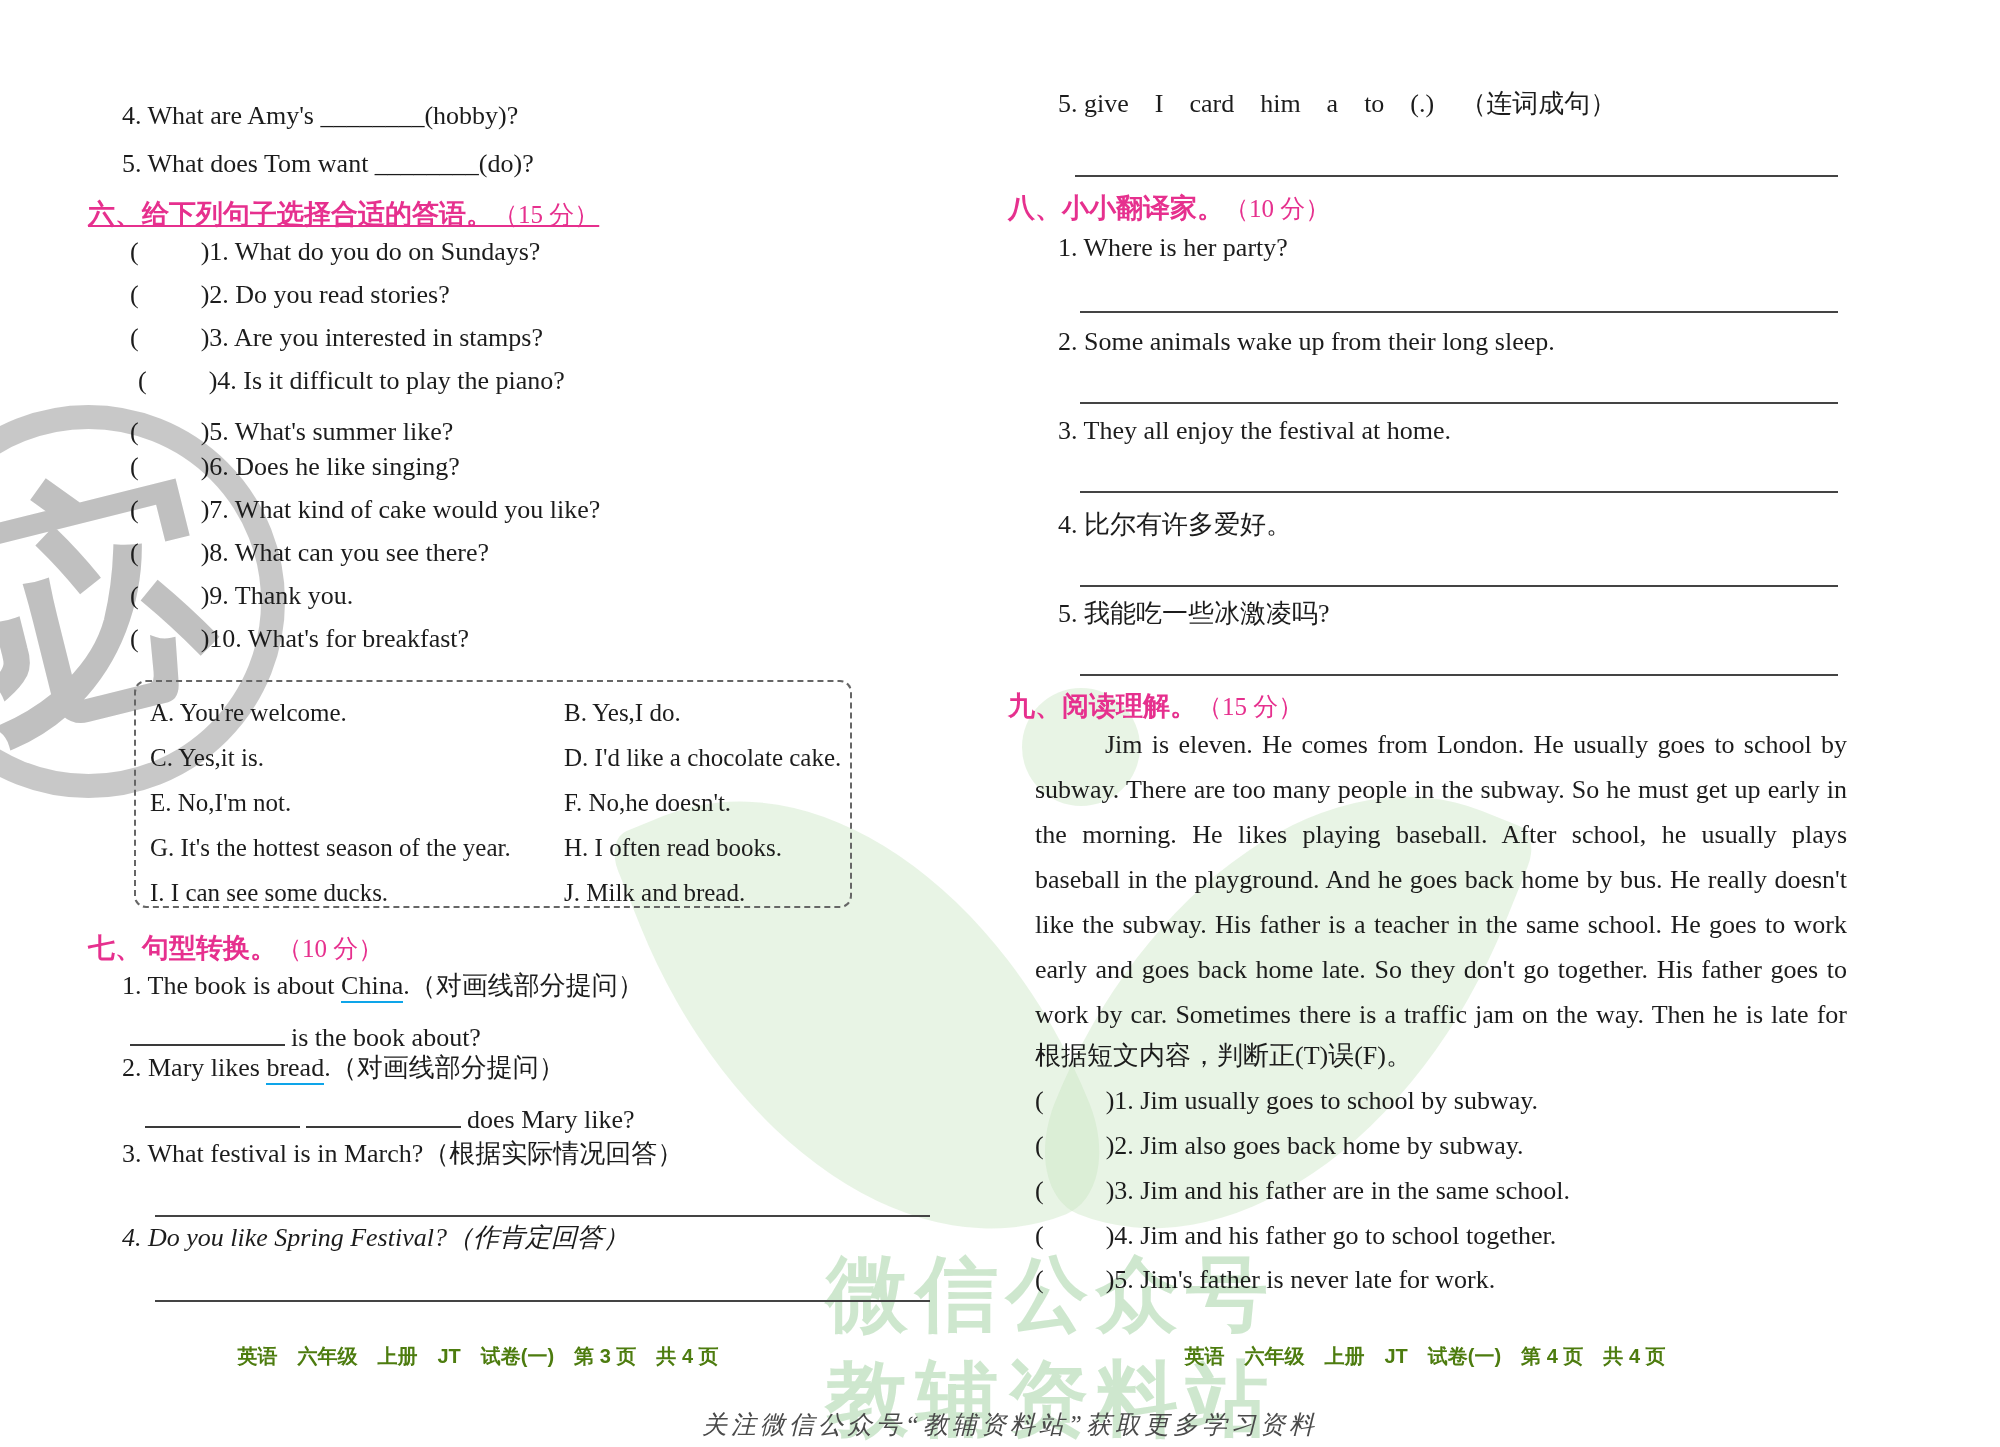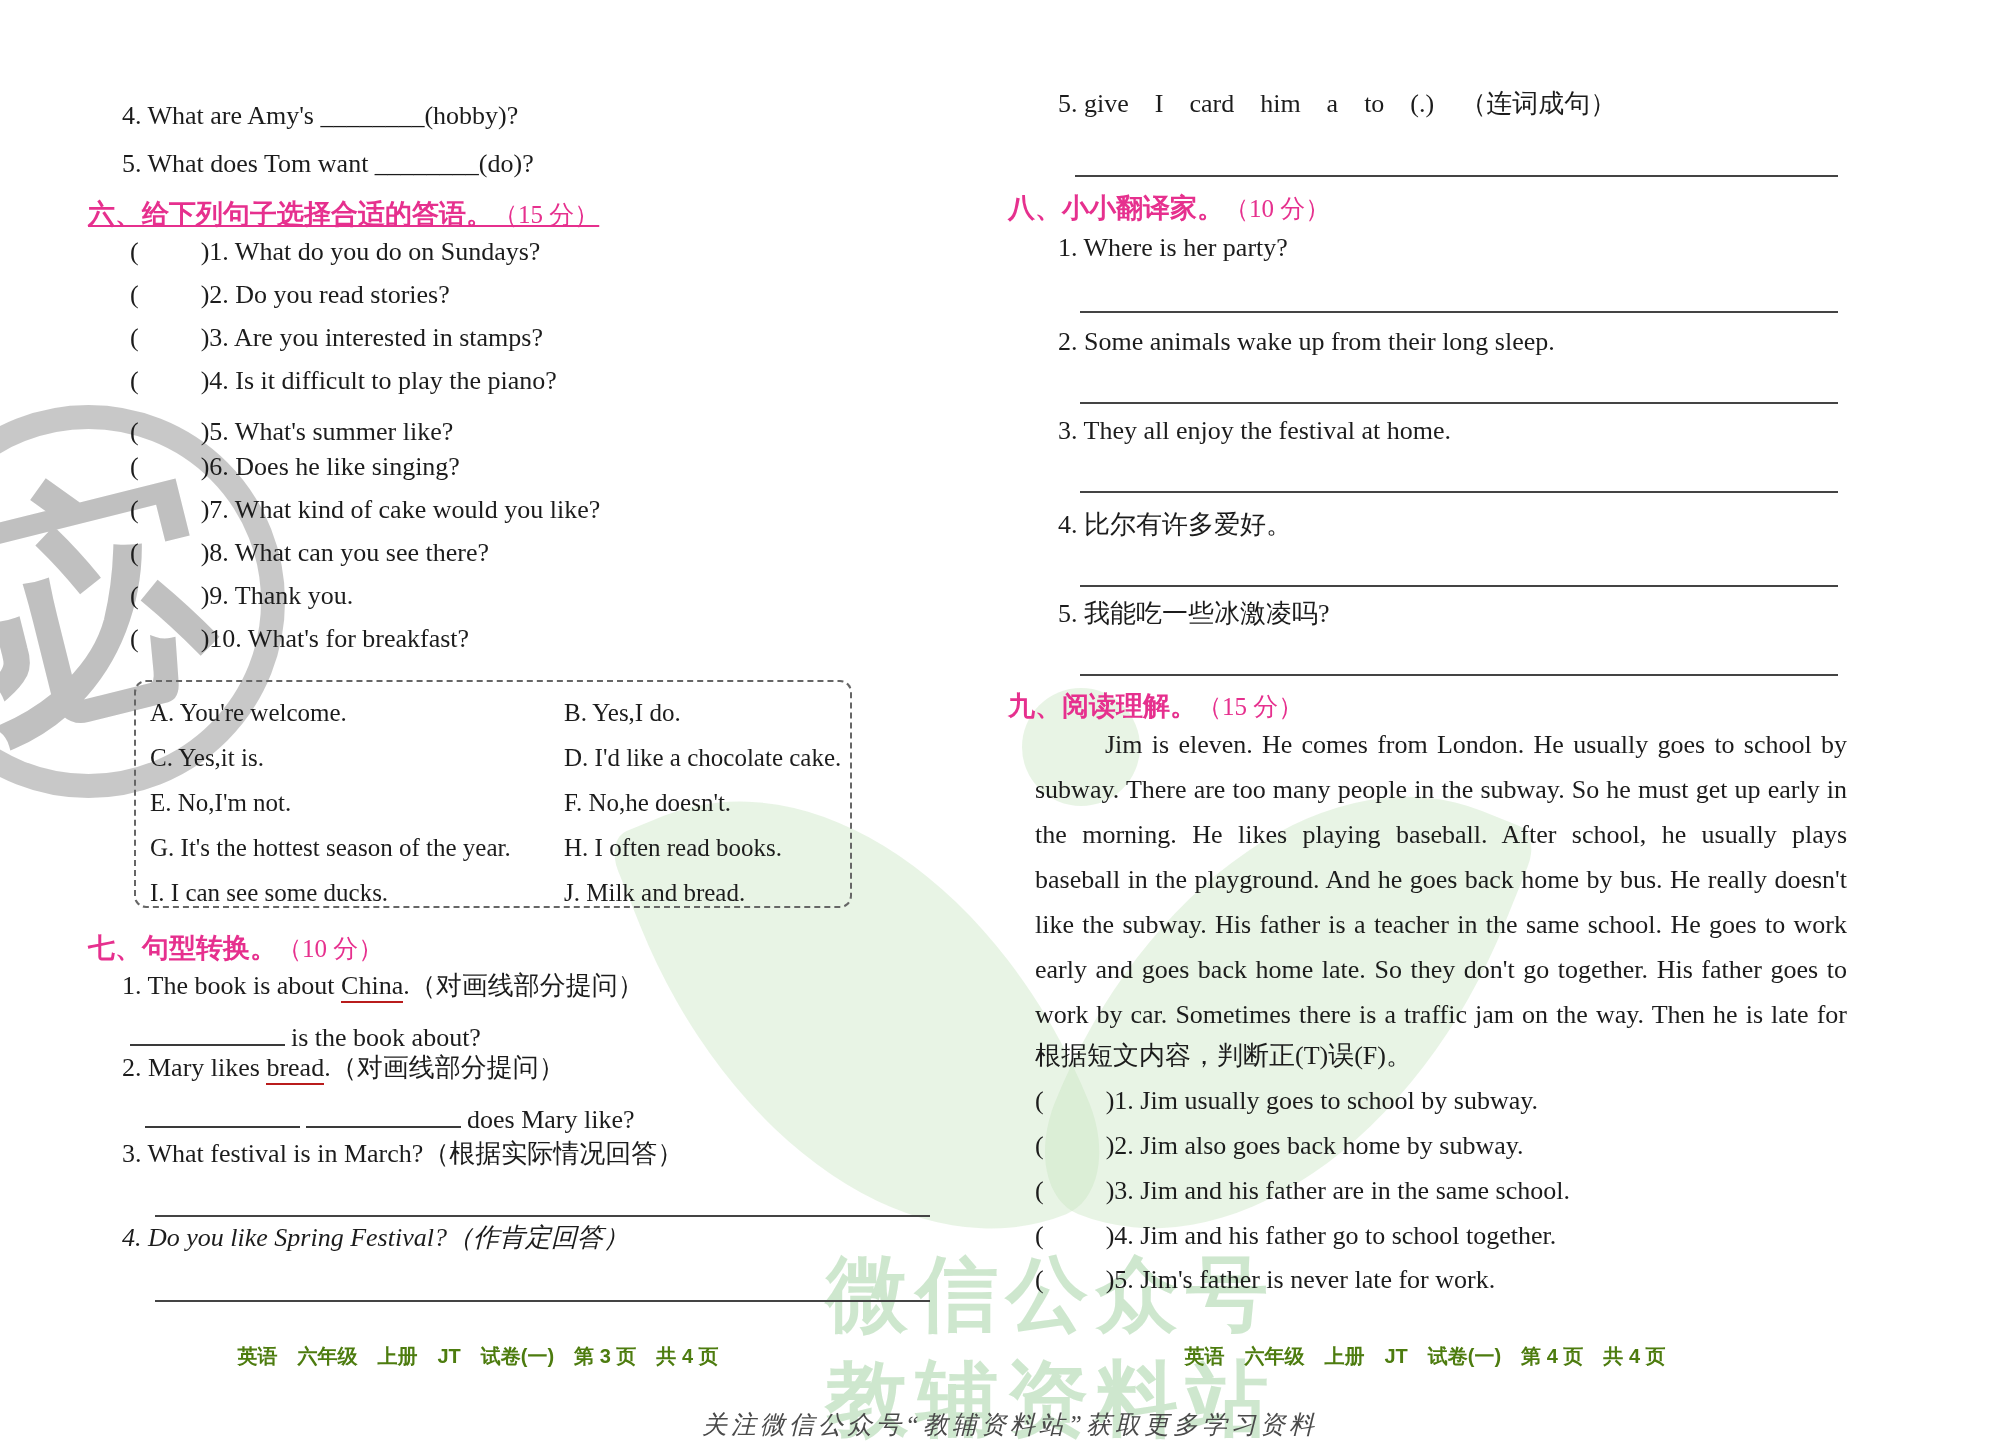--- a/index.html
+++ b/index.html
@@ -5,21 +5,21 @@
   html,body{margin:0;padding:0;background:#e8e8e8;}
   #canvas{position:relative;width:2000px;height:1447px;background:#ffffff;overflow:hidden;
           font-family:"Liberation Serif","DejaVu Serif",serif;color:#1c1c1c;}
   .ln{position:absolute;font-size:26px;line-height:32px;white-space:nowrap;}
   .hdr{position:absolute;font-family:"Liberation Sans","DejaVu Sans",sans-serif;
        font-weight:bold;font-size:27px;color:#e6308e;white-space:nowrap;}
   .hdr .score{font-family:"Liberation Serif",serif;font-weight:normal;font-size:25px;color:#e6308e;}
   .par{display:inline-block;}
   .gap{display:inline-block;width:62px;}
   .blank{display:inline-block;width:155px;border-bottom:2px solid #3a3a3a;height:26px;vertical-align:baseline;margin-right:6px;}
-  .uline{border-bottom:2px solid #b91c1c;padding-bottom:1px;}
+  .uline{border-bottom:2px solid #0ea5e9;padding-bottom:1px;}
   .ansline{position:absolute;height:30px;border-bottom:2px solid #444;}
   .choicebox{position:absolute;left:134px;top:680px;width:718px;height:228px;
              border:2px dashed #666;border-radius:12px;padding:8px 0 0 14px;box-sizing:border-box;}
   .choicerow{position:relative;height:45px;font-size:25px;line-height:45px;white-space:nowrap;}
   .choiceR{position:absolute;left:414px;top:0;}
   .passage{position:absolute;left:1035px;top:722px;width:812px;height:318px;
            font-size:26px;line-height:45px;text-align:justify;text-indent:70px;overflow:hidden;}
   .footer{position:absolute;font-family:"Liberation Sans","DejaVu Sans",sans-serif;
           font-weight:bold;font-size:20px;color:#4d7c0f;width:520px;text-align:center;white-space:nowrap;}
   
@@ -54,21 +54,21 @@
   <div class="ln" style="left:122px;top:100px;">4. What are Amy's ________(hobby)?</div>
   <div class="ln" style="left:122px;top:148px;">5. What does Tom want ________(do)?</div>
 
   <div class="hdr" style="left:88px;top:196px;text-decoration:underline;">
     <span>六、给下列句子选择合适的答语。</span><span class="score">（15 分）</span>
   </div>
 
   <div class="ln" style="left:130px;top:236px;"><span class="par">(</span><span class="gap"></span><span class="par">)</span><span>1. What do you do on Sundays?</span></div>
   <div class="ln" style="left:130px;top:279px;"><span class="par">(</span><span class="gap"></span><span class="par">)</span><span>2. Do you read stories?</span></div>
   <div class="ln" style="left:130px;top:322px;"><span class="par">(</span><span class="gap"></span><span class="par">)</span><span>3. Are you interested in stamps?</span></div>
-  <div class="ln" style="left:130px;top:365px;"><span class="par">(</span><span class="gap"></span><span class="par">)</span><span>4. Is it difficult to play the piano?</span></div>
+  <div class="ln" style="left:138px;top:365px;"><span class="par">(</span><span class="gap"></span><span class="par">)</span><span>4. Is it difficult to play the piano?</span></div>
   <div class="ln" style="left:130px;top:408px;margin-top:8px;"><span class="par">(</span><span class="gap"></span><span class="par">)</span><span>5. What's summer like?</span></div>
   <div class="ln" style="left:130px;top:451px;"><span class="par">(</span><span class="gap"></span><span class="par">)</span><span>6. Does he like singing?</span></div>
   <div class="ln" style="left:130px;top:494px;"><span class="par">(</span><span class="gap"></span><span class="par">)</span><span>7. What kind of cake would you like?</span></div>
   <div class="ln" style="left:130px;top:537px;"><span class="par">(</span><span class="gap"></span><span class="par">)</span><span>8. What can you see there?</span></div>
   <div class="ln" style="left:130px;top:580px;"><span class="par">(</span><span class="gap"></span><span class="par">)</span><span>9. Thank you.</span></div>
   <div class="ln" style="left:130px;top:623px;"><span class="par">(</span><span class="gap"></span><span class="par">)</span><span>10. What's for breakfast?</span></div>
 
   <div class="choicebox">
     <div class="choicerow"><span>A. You're welcome.</span><span class="choiceR">B. Yes,I do.</span></div>
     <div class="choicerow"><span>C. Yes,it is.</span><span class="choiceR">D. I'd like a chocolate cake.</span></div>

